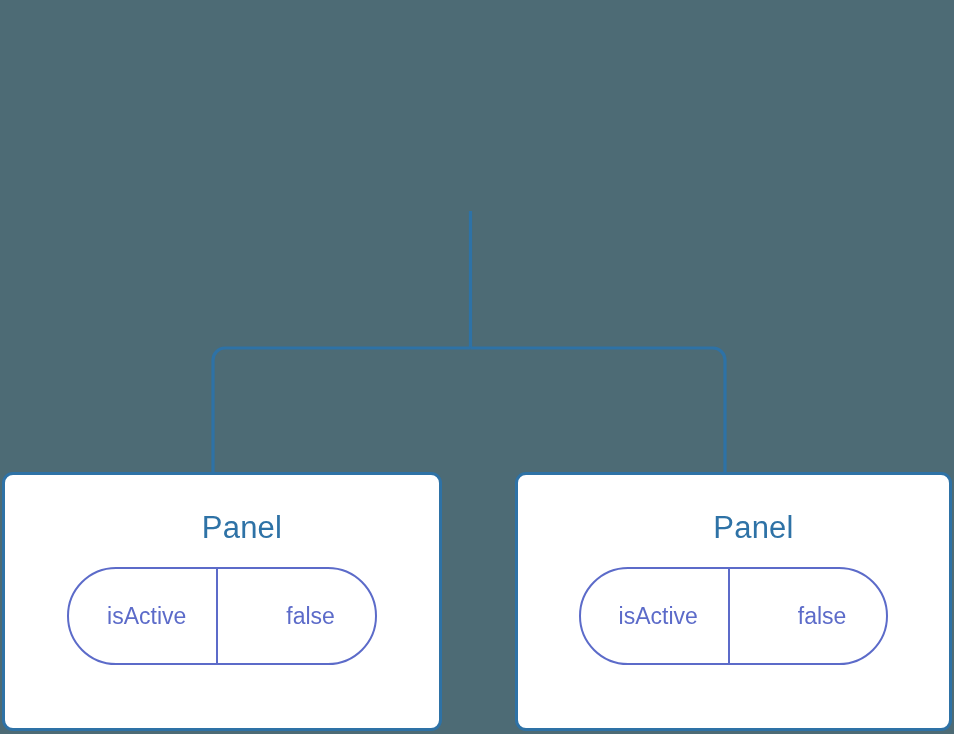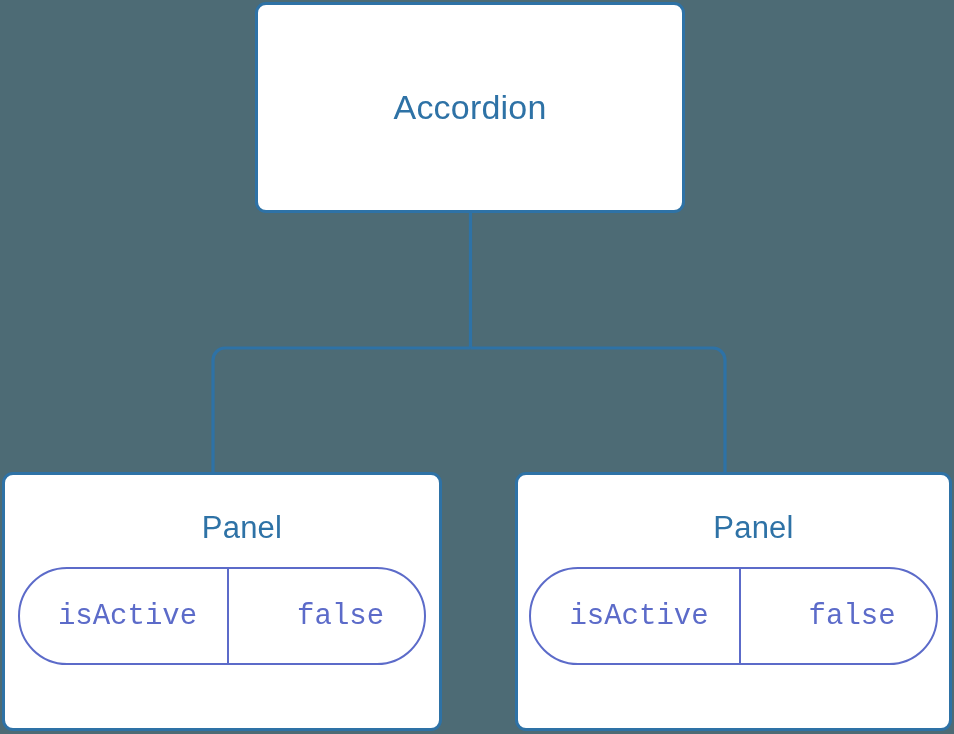--- a/index.html
+++ b/index.html
@@ -93,23 +93,22 @@
     height: 94px;
     overflow: hidden;
   }
 
   .pill-key,
   .pill-val {
     display: flex;
     align-items: center;
     justify-content: center;
     color: #5c6bc9;
-    font-size: 29px;
+    font-size: 23px;
     white-space: nowrap;
-    font-family: Liberation Mono, monospace;
   }
 
   .pill-key {
     padding: 0 30px 0 38px;
     border-right: 2px solid #5c6bc9;
   }
 
   .pill-val {
     padding: 0 40px 0 28px;
     margin-left: 40px;
@@ -119,23 +118,20 @@
 <body>
 
 <div id="canvas">
 
   <svg id="connectors" viewBox="0 0 954 734" width="954" height="734" fill="none">
     <path d="M 470.5 211 L 470.5 348" stroke="#2e72a6" stroke-width="3.2" stroke-linecap="butt"></path>
     <path d="M 470.5 348 L 225 348 A 12 12 0 0 0 213 360 L 213 474" stroke="#2e72a6" stroke-width="3.2" stroke-linecap="butt"></path>
     <path d="M 470.5 348 L 713 348 A 12 12 0 0 1 725 360 L 725 474" stroke="#2e72a6" stroke-width="3.2" stroke-linecap="butt"></path>
   </svg>
 
-  <div class="node node-root">
-    <div class="node-title">Accordion</div>
-  </div>
 
   <div class="node node-leaf-left">
     <div class="node-title">Panel</div>
     <div class="pill">
       <div class="pill-key">isActive</div>
       <div class="pill-val">false</div>
     </div>
   </div>
 
   <div class="node node-leaf-right">

